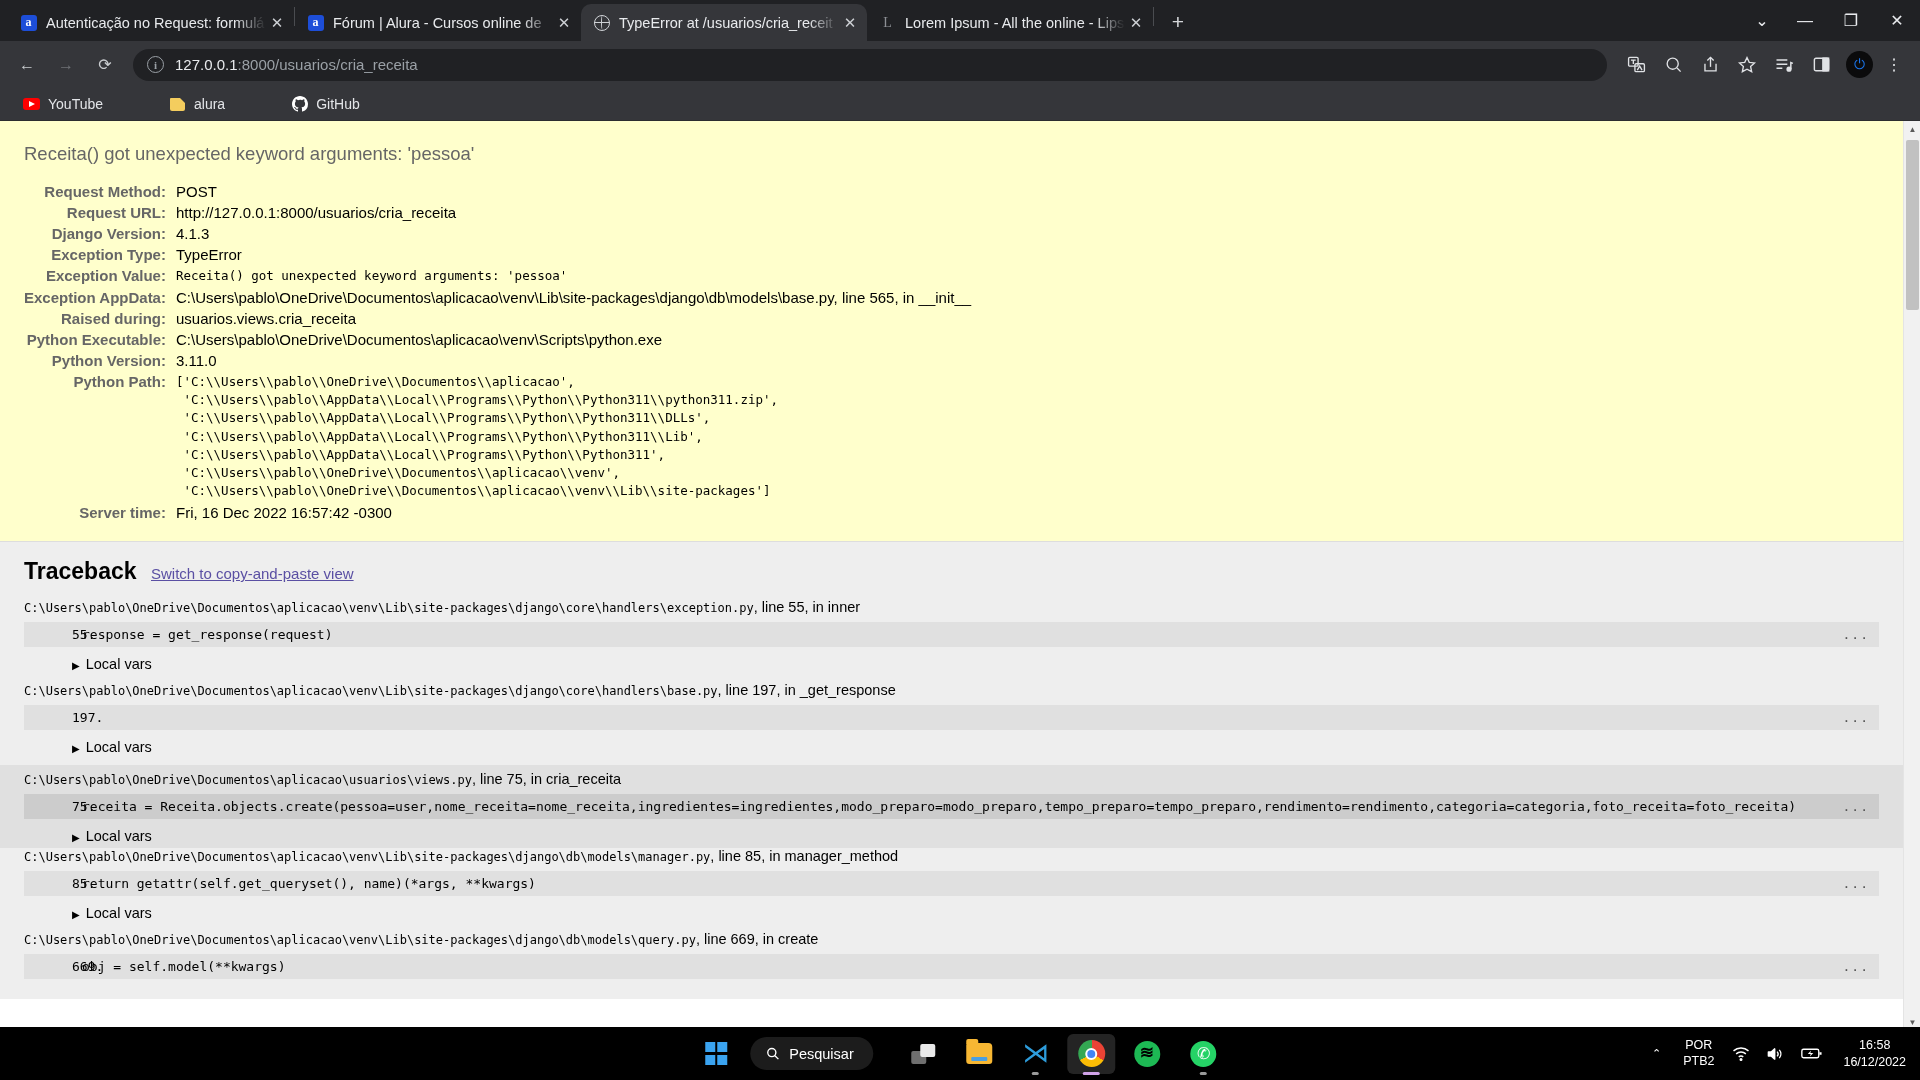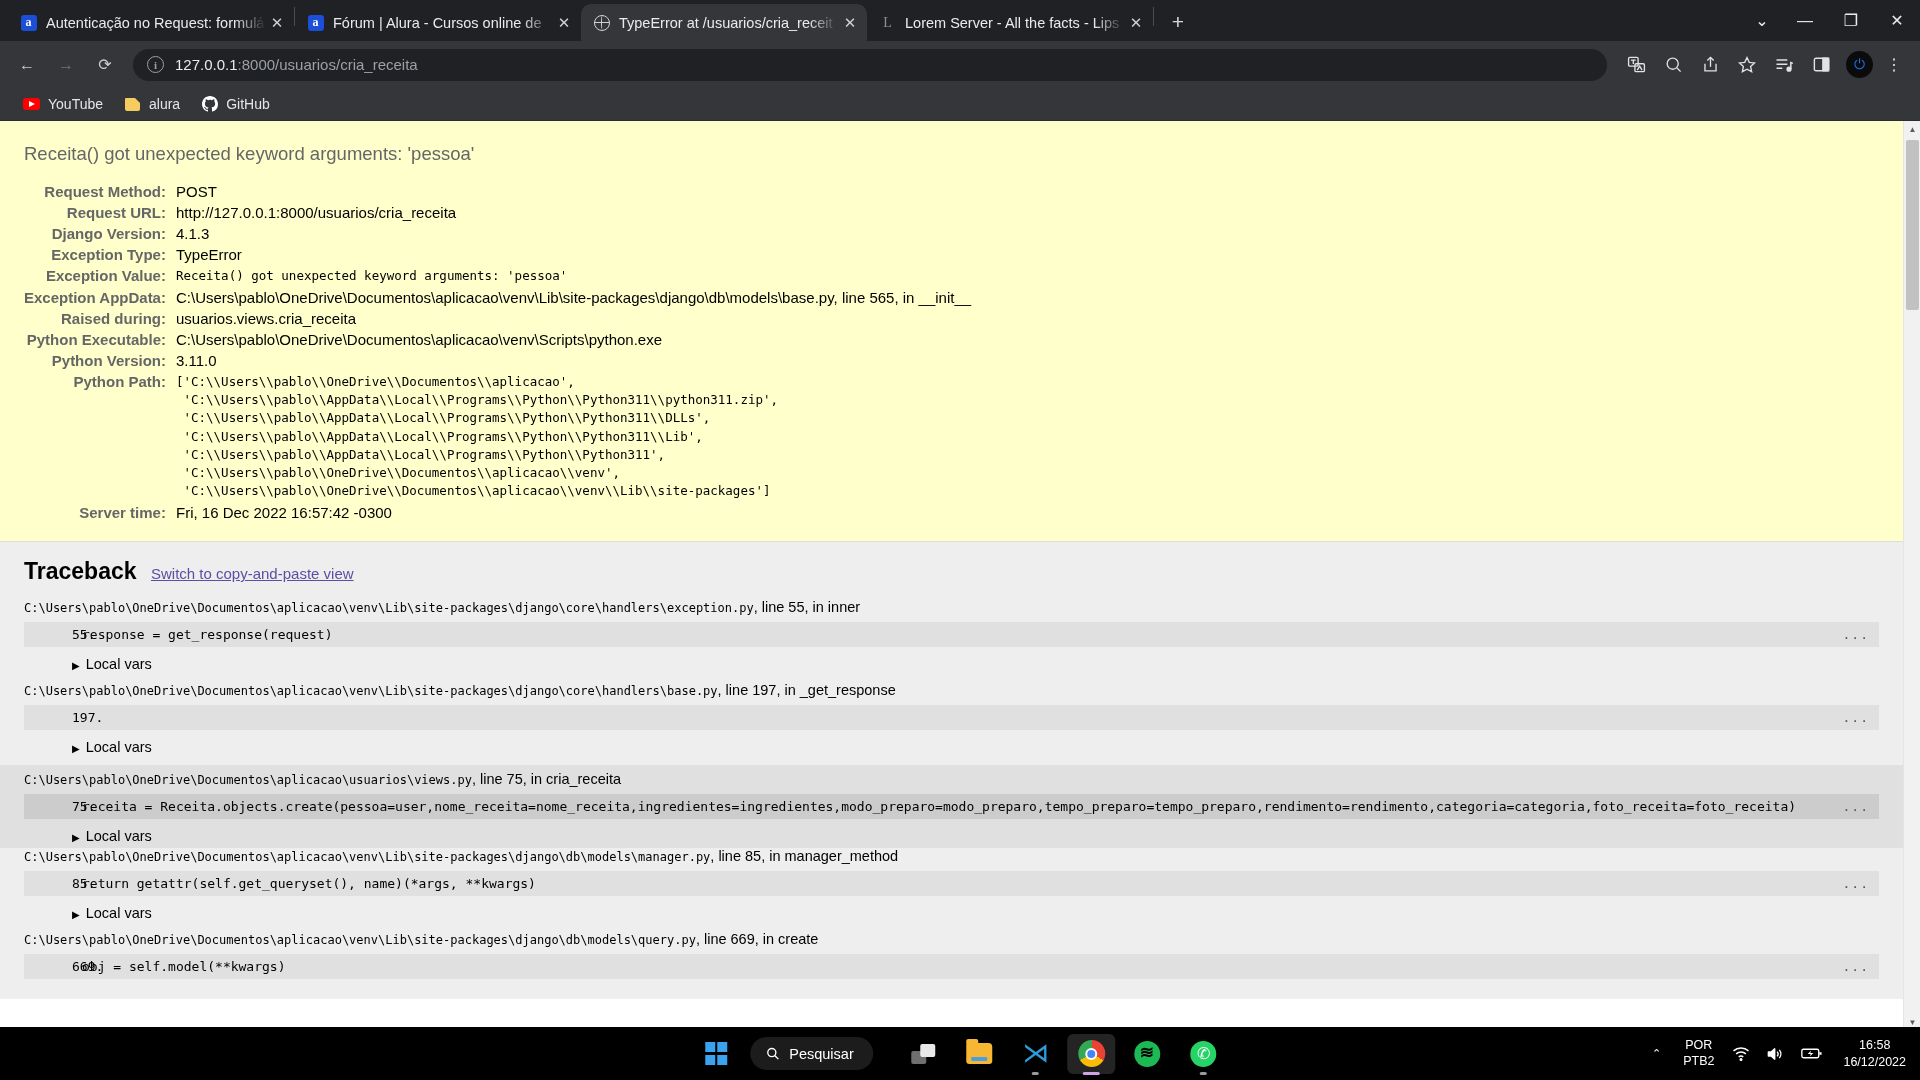--- a/index.html
+++ b/index.html
@@ -139,20 +139,21 @@
     border-radius: 50%; background: #0b0b0c;
     display: flex; align-items: center; justify-content: center;
     color: #1a73e8; font-size: 14px;
   }
 
   
   .bookmarks {
     height: 33px; background: #35363a;
     display: flex; align-items: center; padding-left: 14px;
     border-bottom: 1px solid #2c2d30;
+    gap: 45px;
   }
   .bm {
     display: flex; align-items: center; height: 25px;
     padding: 0 9px; border-radius: 5px; margin-right: 3px;
   }
   .bm .bmico {
     width: 17px; height: 17px; margin-right: 8px;
     display: flex; align-items: center; justify-content: center;
   }
   .bm .bmlabel { font-size: 14px; color: #e3e5e8; white-space: nowrap; }
@@ -391,21 +392,21 @@
             <span class="fav-globe"></span>
           </span>
         <span class="tab-title">TypeError at /usuarios/cria_receit</span>
         <span class="tab-close">✕</span>
       </div>
 
       <div class="tab">
         <span class="favicon">
             <span class="fav-lipsum">L</span>
           </span>
-        <span class="tab-title">Lorem Server - All the facts - Lips</span>
+        <span class="tab-title">Lorem Ipsum - All the online - Lips</span>
         <span class="tab-close">✕</span>
       </div>
       <div class="tab-sep"></div>
 
       <div class="newtab">+</div>
 
       <div class="winctl">
         <div class="wbtn tabsearch">⌄</div>
         <div class="wbtn">—</div>
         <div class="wbtn">❐</div>

